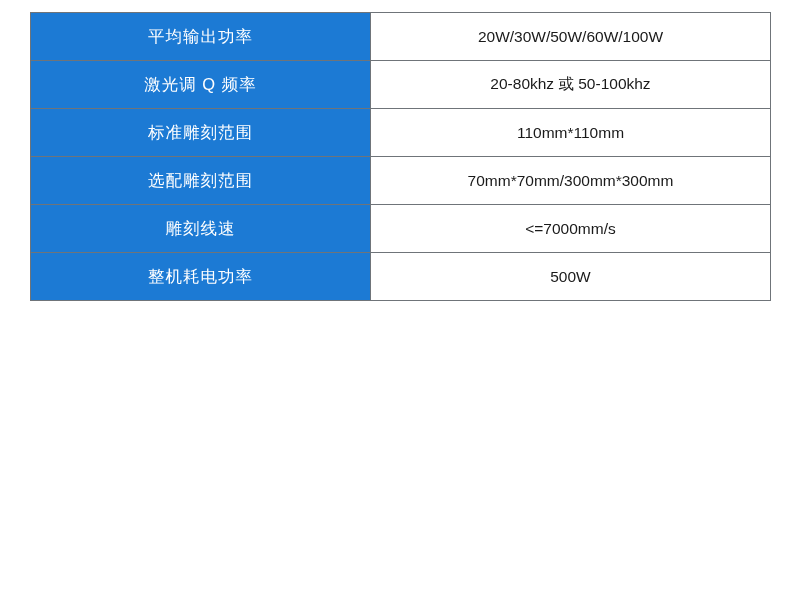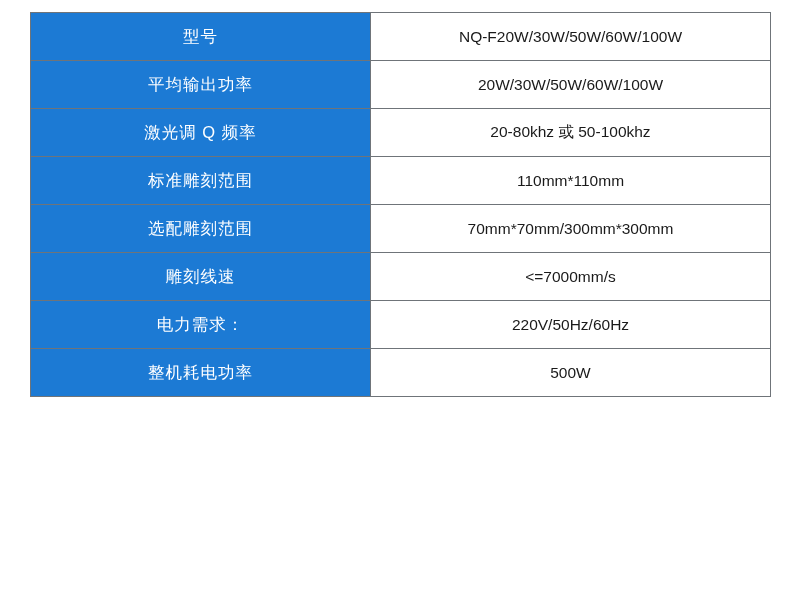--- a/index.html
+++ b/index.html
@@ -49,46 +49,38 @@
     font-weight: 400;
   }
 </style>
 </head>
 <body>
 
 <div id="spec-sheet">
   <table class="spec-table">
     <tbody>
       <tr>
-        <td class="label-cell">型号</td>
-        <td class="value-cell">NQ-F20W/30W/50W/60W/100W</td>
-      </tr>
-      <tr>
         <td class="label-cell">平均输出功率</td>
         <td class="value-cell">20W/30W/50W/60W/100W</td>
       </tr>
       <tr>
         <td class="label-cell">激光调 Q 频率</td>
         <td class="value-cell">20-80khz 或 50-100khz</td>
       </tr>
       <tr>
         <td class="label-cell">标准雕刻范围</td>
         <td class="value-cell">110mm*110mm</td>
       </tr>
       <tr>
         <td class="label-cell">选配雕刻范围</td>
         <td class="value-cell">70mm*70mm/300mm*300mm</td>
       </tr>
       <tr>
         <td class="label-cell">雕刻线速</td>
         <td class="value-cell">&lt;=7000mm/s</td>
       </tr>
       <tr>
-        <td class="label-cell">电力需求：</td>
-        <td class="value-cell">220V/50Hz/60Hz</td>
-      </tr>
-      <tr>
         <td class="label-cell">整机耗电功率</td>
         <td class="value-cell">500W</td>
       </tr>
     </tbody>
   </table>
 </div>
 
 </body></html>

